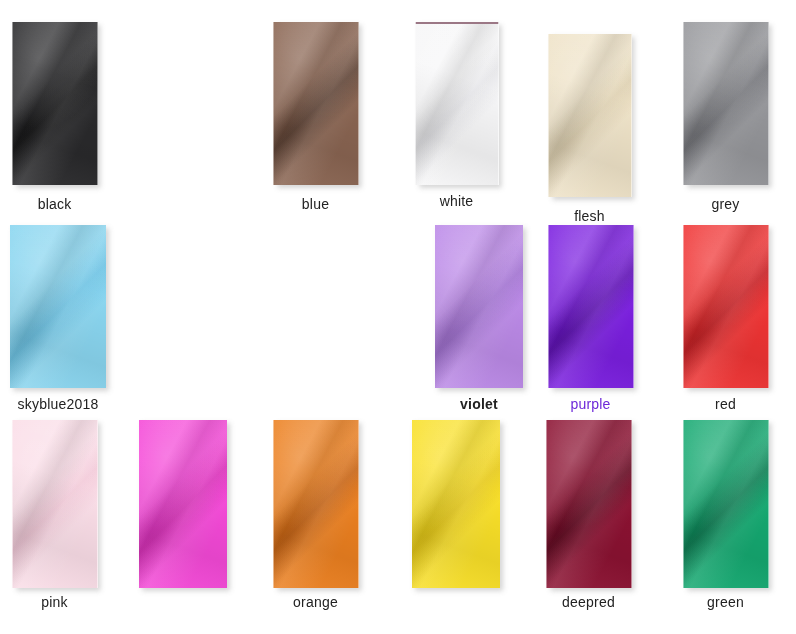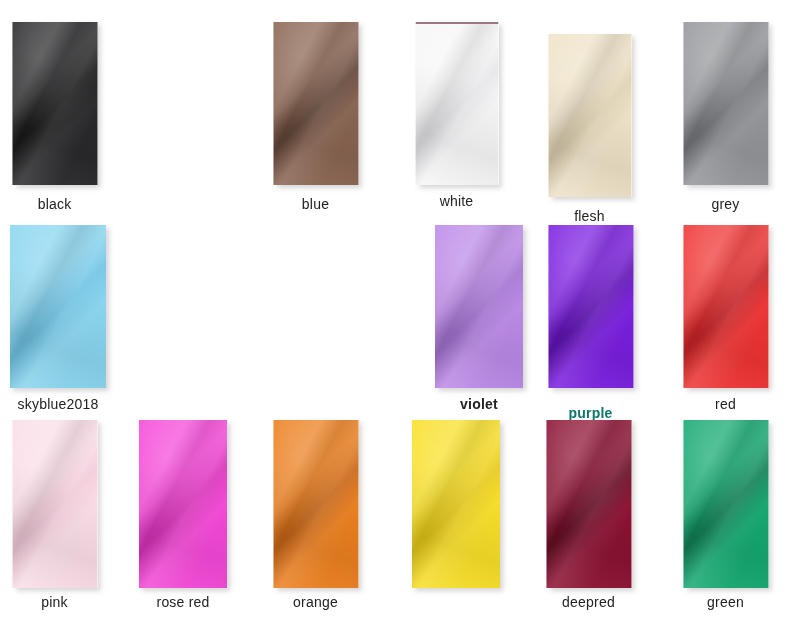--- a/index.html
+++ b/index.html
@@ -145,21 +145,21 @@
         <div class="sheen c"></div>
       </div>
       <div class="swatch-label" style="top: 171px; color: rgb(34, 34, 34);">violet</div>
     </div>
     <div class="swatch-cell" style="left: 528px; top: 225px; width: 125px; height: 191px;">
       <div class="swatch-chip" style="width: 85px; height: 163px; background: linear-gradient(135deg, rgb(123, 31, 224) 0%, rgb(123, 31, 224) 38%, rgb(94, 16, 180) 52%, rgb(123, 31, 224) 66%, rgb(123, 31, 224) 100%);">
         <div class="sheen a"></div>
         <div class="sheen b"></div>
         <div class="sheen c"></div>
       </div>
-      <div class="swatch-label" style="top: 180px; color: #0f766e; font-weight: bold;">purple</div>
+      <div class="swatch-label" style="top: 171px; color: #6d28d9;">purple</div>
     </div>
     <div class="swatch-cell" style="left: 663px; top: 225px; width: 125px; height: 191px;">
       <div class="swatch-chip" style="width: 85px; height: 163px; background: linear-gradient(135deg, rgb(240, 52, 52) 0%, rgb(240, 52, 52) 38%, rgb(199, 31, 35) 52%, rgb(240, 52, 52) 66%, rgb(240, 52, 52) 100%);">
         <div class="sheen a"></div>
         <div class="sheen b"></div>
         <div class="sheen c"></div>
       </div>
       <div class="swatch-label" style="top: 171px; color: rgb(34, 34, 34);">red</div>
     </div>
     <div class="swatch-cell" style="left: -8px; top: 420px; width: 125px; height: 194px;">
@@ -169,21 +169,20 @@
         <div class="sheen c"></div>
       </div>
       <div class="swatch-label" style="top: 174px; color: rgb(34, 34, 34);">pink</div>
     </div>
     <div class="swatch-cell" style="left: 119px; top: 420px; width: 128px; height: 194px;">
       <div class="swatch-chip" style="width: 88px; height: 168px; background: linear-gradient(135deg, rgb(245, 73, 216) 0%, rgb(245, 73, 216) 38%, rgb(217, 47, 185) 52%, rgb(245, 73, 216) 66%, rgb(245, 73, 216) 100%);">
         <div class="sheen a"></div>
         <div class="sheen b"></div>
         <div class="sheen c"></div>
       </div>
-      <div class="swatch-label" style="top: 174px; color: rgb(34, 34, 34);">rose red</div>
     </div>
     <div class="swatch-cell" style="left: 253px; top: 420px; width: 125px; height: 194px;">
       <div class="swatch-chip" style="width: 85px; height: 168px; background: linear-gradient(135deg, rgb(236, 128, 32) 0%, rgb(236, 128, 32) 38%, rgb(199, 99, 18) 52%, rgb(236, 128, 32) 66%, rgb(236, 128, 32) 100%);">
         <div class="sheen a"></div>
         <div class="sheen b"></div>
         <div class="sheen c"></div>
       </div>
       <div class="swatch-label" style="top: 174px; color: rgb(34, 34, 34);">orange</div>
     </div>
     <div class="swatch-cell" style="left: 392px; top: 420px; width: 128px; height: 194px;">

